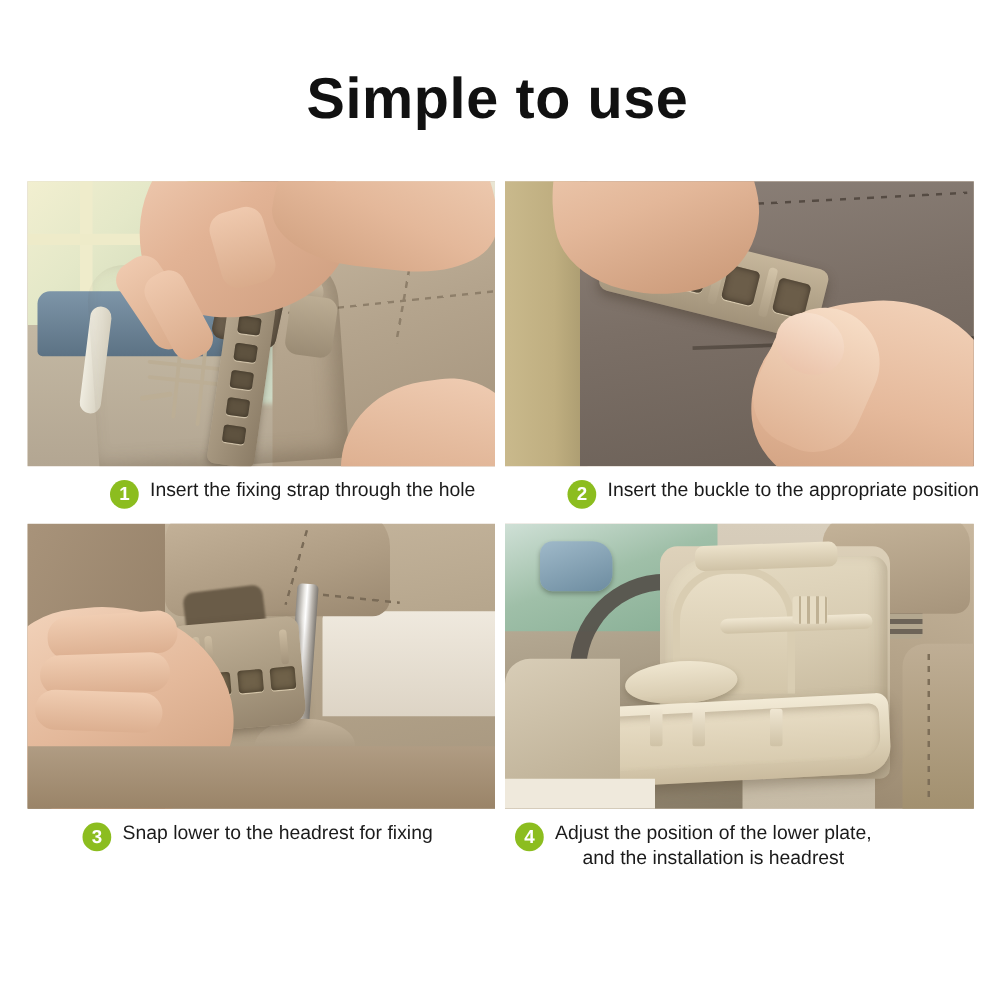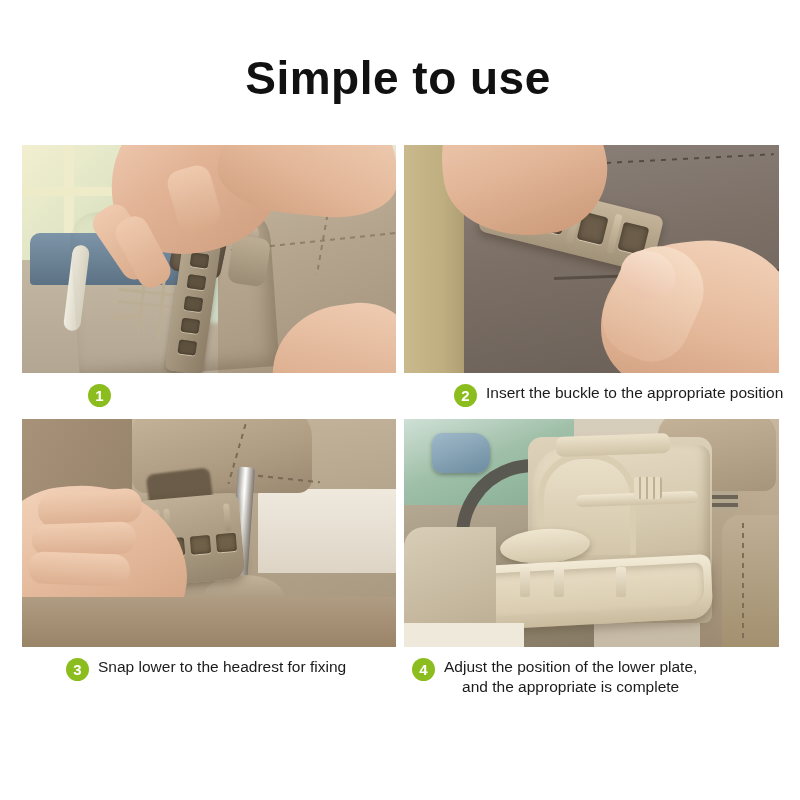--- a/index.html
+++ b/index.html
@@ -531,20 +531,21 @@
           <div class="p1-hand-a"></div>
           <div class="p1-finger" style="left:84px; top:58px; width:38px; height:78px; transform:rotate(-34deg);"></div>
           <div class="p1-finger" style="left:104px; top:70px; width:34px; height:74px; transform:rotate(-28deg);"></div>
           <div class="p1-hand-b"></div>
           <div class="p1-finger" style="left:150px; top:22px; width:44px; height:62px; transform:rotate(-16deg);"></div>
           <div class="p1-hand-c"></div>
         </div>
       </div>
       <div class="caption c1">
         <div class="badge">1</div>
+        <div class="cap-text">Insert the fixing strap through the hole</div>
       </div>
     </div>
 
     <div class="step">
       <div class="photo">
         <div class="scene">
           <div class="p2-bg"></div>
           <div class="p2-pillar"></div>
           <div class="p2-leather"></div>
           <div class="p2-leather-seam"></div>
@@ -634,19 +635,19 @@
           <div class="p4-divider" style="left:150px;"></div>
           <div class="p4-divider" style="left:212px;"></div>
           <div class="p4-leftseat"></div>
           <div class="p4-bottom-white"></div>
         </div>
       </div>
       <div class="caption c4">
         <div class="badge">4</div>
         <div class="cap-text">
           <span class="cap-line">Adjust the position of the lower plate,</span>
-          <span class="cap-line">and the appropriate is complete</span>
+          <span class="cap-line">and the installation is headrest</span>
         </div>
       </div>
     </div>
 
   </div>
 </div>
 
 </body></html>

